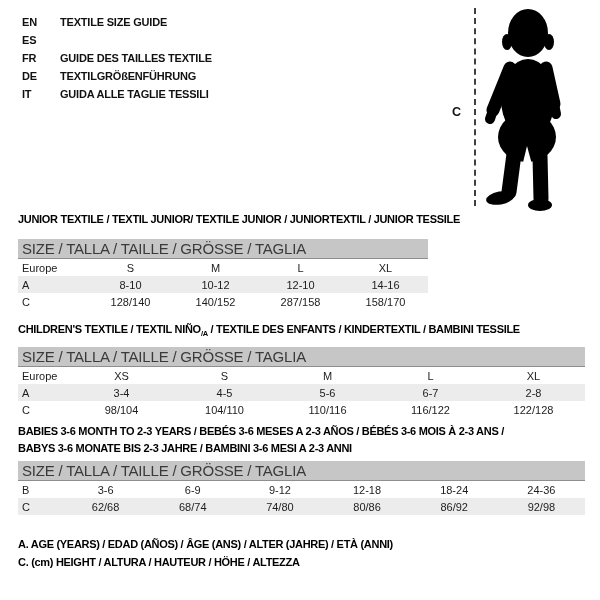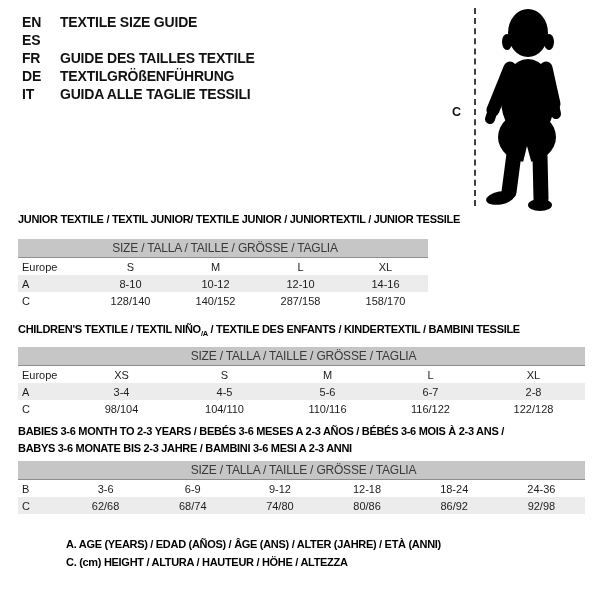--- a/index.html
+++ b/index.html
@@ -1,53 +1,53 @@
 <!DOCTYPE html>
 <html><head>
 <meta charset="utf-8">
 <style>
   html,body{margin:0;padding:0;background:#fff;}
   #page{position:relative;width:600px;height:600px;background:#ffffff;overflow:hidden;
         font-family:"Liberation Sans", sans-serif;color:#1c1c1c;}
 
   
   .langs{position:absolute;left:22px;top:13px;}
-  .lang-row{display:flex;font-weight:bold;font-size:14px;line-height:18px;letter-spacing:-0.2px;color:#111;}
+  .lang-row{display:flex;font-weight:bold;font-size:11px;line-height:18px;letter-spacing:-0.2px;color:#111;}
   .lang-code{width:38px;}
 
   
   .measure-line{position:absolute;left:474px;top:8px;height:198px;width:0;
                 border-left:2px dashed #3f3f3f;}
   .measure-c{position:absolute;left:452px;top:105px;font-weight:bold;font-size:12.5px;color:#111;}
   .silhouette{position:absolute;left:484px;top:6px;}
 
   
   .tbl-title{position:absolute;font-weight:bold;font-size:11px;letter-spacing:-0.3px;color:#000;line-height:17px;white-space:nowrap;}
   .t1-title{left:18px;top:211px;}
   .t2-title{left:18px;top:321px;}
   .t3-title{left:18px;top:423px;white-space:normal;width:575px;}
   .sub{font-size:7.5px;vertical-align:sub;}
 
   
   .size-table{position:absolute;border-collapse:collapse;table-layout:fixed;font-size:11px;}
   .t1-table{left:18px;top:239px;width:410px;}
   .t2-table{left:18px;top:347px;width:567px;}
   .t3-table{left:18px;top:461px;width:567px;}
-  .size-table th{background:#c6c6c6;border-bottom:1px solid #8e8e8e;text-align:center;
-                 font-weight:normal;color:#3a3a3a;font-size:12px;height:16px;padding:1px 0 1px 4px;letter-spacing:-0.2px;}
+  .size-table th{background:#c6c6c6;border-bottom:1px solid #8e8e8e;text-align:left;
+                 font-weight:normal;color:#3a3a3a;font-size:15px;height:16px;padding:1px 0 1px 4px;letter-spacing:-0.2px;}
   .size-table td{height:15px;text-align:center;padding:1px 0;color:#1c1c1c;}
   .size-table td.lbl{text-align:left;padding-left:4px;}
   .size-table tbody tr:nth-child(2) td{background:#ececec;}
   .t1-table col.c-label{width:70px;}
   .t2-table col.c-label{width:52px;}
   .t3-table col.c-label{width:44px;}
 
   
   .footnotes{position:absolute;left:18px;top:536px;font-weight:bold;font-size:11px;
-             letter-spacing:-0.3px;line-height:17.5px;color:#000;margin-left:48px;}
+             letter-spacing:-0.3px;line-height:17.5px;color:#000;}
 </style>
 </head>
 <body>
 
 <div id="page">
 
   <div class="langs">
     <div class="lang-row">
       <span class="lang-code">EN</span>
       <span class="lang-label">TEXTILE SIZE GUIDE</span>

